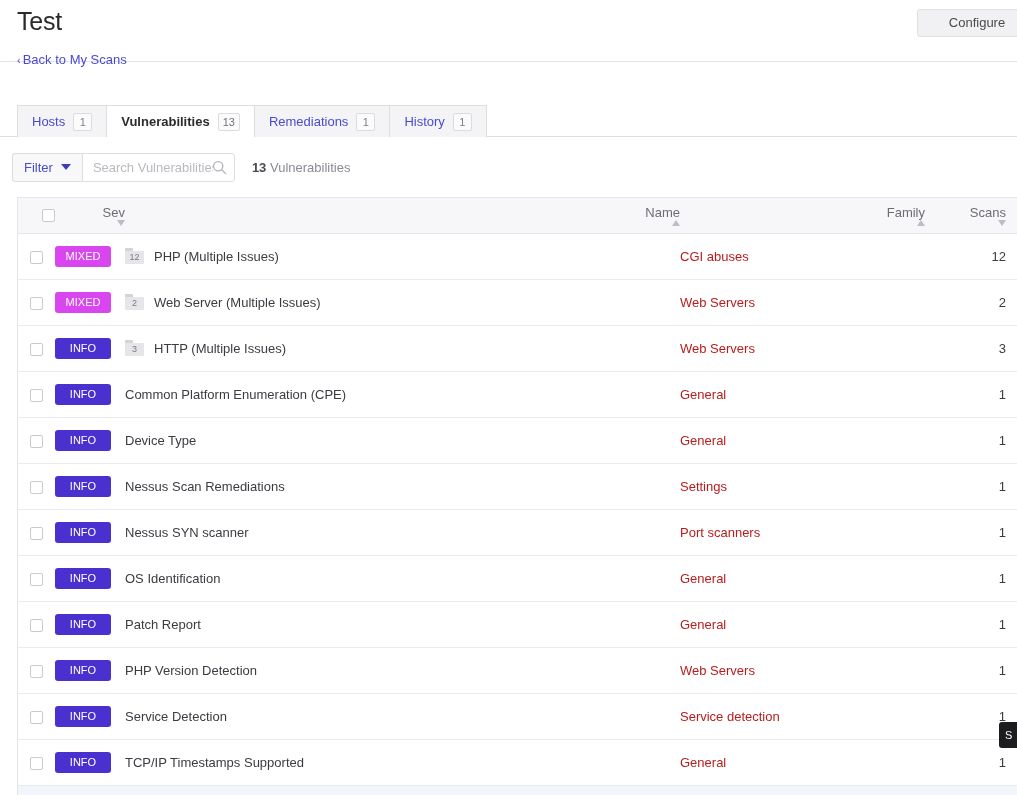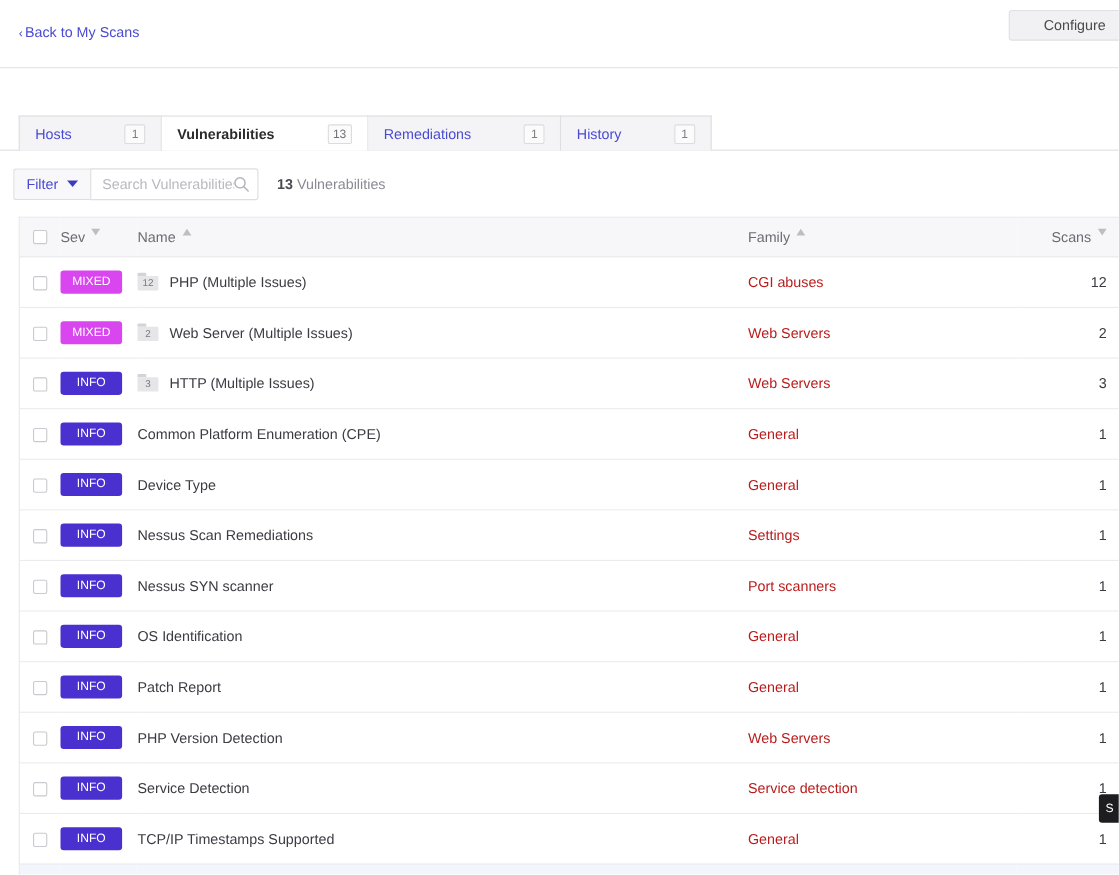--- a/index.html
+++ b/index.html
@@ -66,21 +66,20 @@
     float: left;
     height: 32px;
     padding: 0 14px;
     background: #f4f4f6;
     border: 1px solid #dededf;
     border-bottom: none;
     border-right: none;
     display: flex;
     align-items: center;
     cursor: pointer;
-    gap: 40px;
   }
   .tab:last-child { border-right: 1px solid #dededf; }
   .tab.active {
     background: #ffffff;
     border-right: 1px solid #dededf;
   }
   .tab.active + .tab { border-left: none; }
   .tab-label {
     font-size: 13px;
     color: #4a4ad1;
@@ -182,21 +181,21 @@
     text-align: left;
     padding: 0;
     vertical-align: middle;
   }
   .col-check { width: 37px; }
   .col-sev   { width: 70px; }
   .col-name  { width: 555px; }
   .col-family{ width: 245px; }
   .col-count { width: 123px; }
 
-  th .hd { display: flex; align-items: flex-start; }
+  th .hd { display: flex; align-items: flex-end; flex-direction: column; }
   th.col-check .hd { justify-content: center; }
   th.col-count .hd { justify-content: flex-end; padding-right: 42px; }
   .sort-arrow {
     margin-left: 6px;
     width: 0; height: 0;
     border-left: 4px solid transparent;
     border-right: 4px solid transparent;
   }
   .sort-arrow.asc  { border-bottom: 6px solid #bdbdc4; }
   .sort-arrow.desc { border-top: 6px solid #bdbdc4; }
@@ -282,20 +281,21 @@
     line-height: 26px;
     padding-left: 6px;
     overflow: hidden;
     white-space: nowrap;
   }
 </style>
 </head>
 <body>
 
 <div class="page-header">
+  <div class="page-title">Test</div>
   <a class="back-link">
     <span class="chev">‹</span><span>Back to My Scans</span>
   </a>
   <div class="configure-btn">Configure</div>
 </div>
 
 <div class="tabbar">
   <div class="tab">
     <span class="tab-label">Hosts</span>
     <span class="tab-count">1</span>

